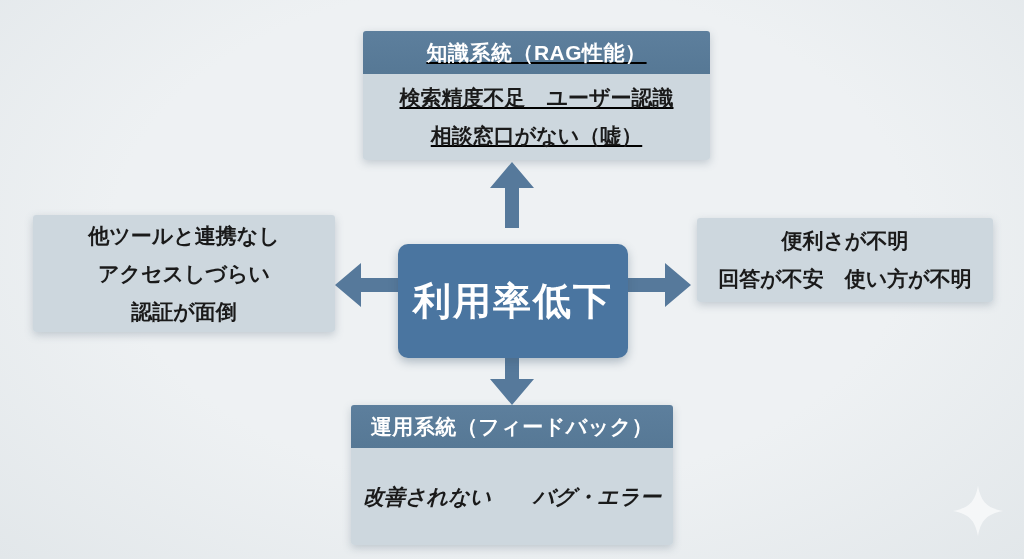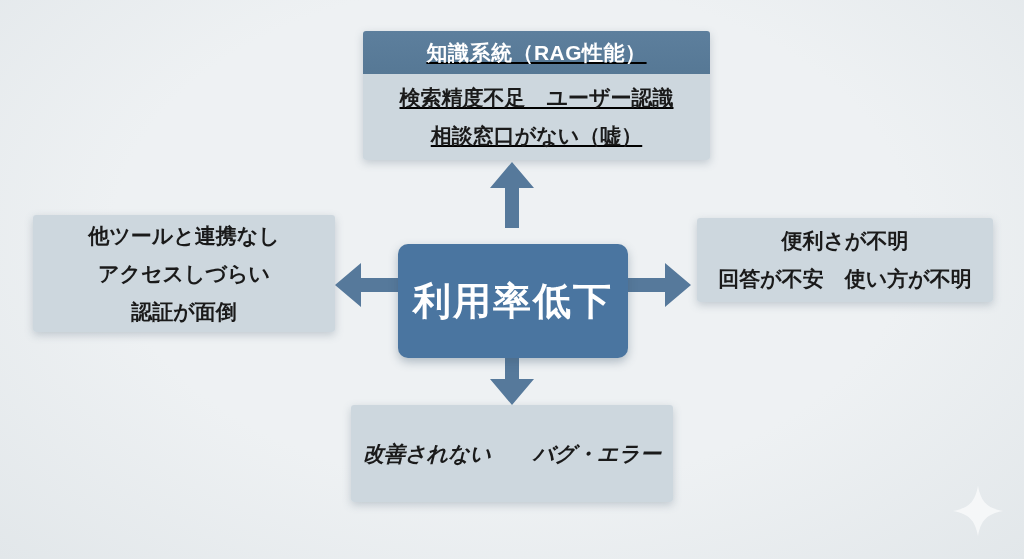--- a/index.html
+++ b/index.html
@@ -80,20 +80,21 @@
   </div>
 
   <div class="node" id="node-right">
     <div class="node-body">
       <div class="line">便利さが不明</div>
       <div class="line">回答が不安　使い方が不明</div>
     </div>
   </div>
 
   <div class="node" id="node-bottom">
+    <div class="node-header">運用系統（フィードバック）</div>
     <div class="node-body">
       <div class="line">改善されない　　バグ・エラー</div>
     </div>
   </div>
 
   <div class="arrow" style="left:490px;top:162px;">
     <svg width="44" height="66" viewBox="0 0 44 66">
         <polygon points="22,0 44,26 29,26 29,66 15,66 15,26 0,26" fill="var(--arrow)"></polygon>
       </svg>
   </div>

